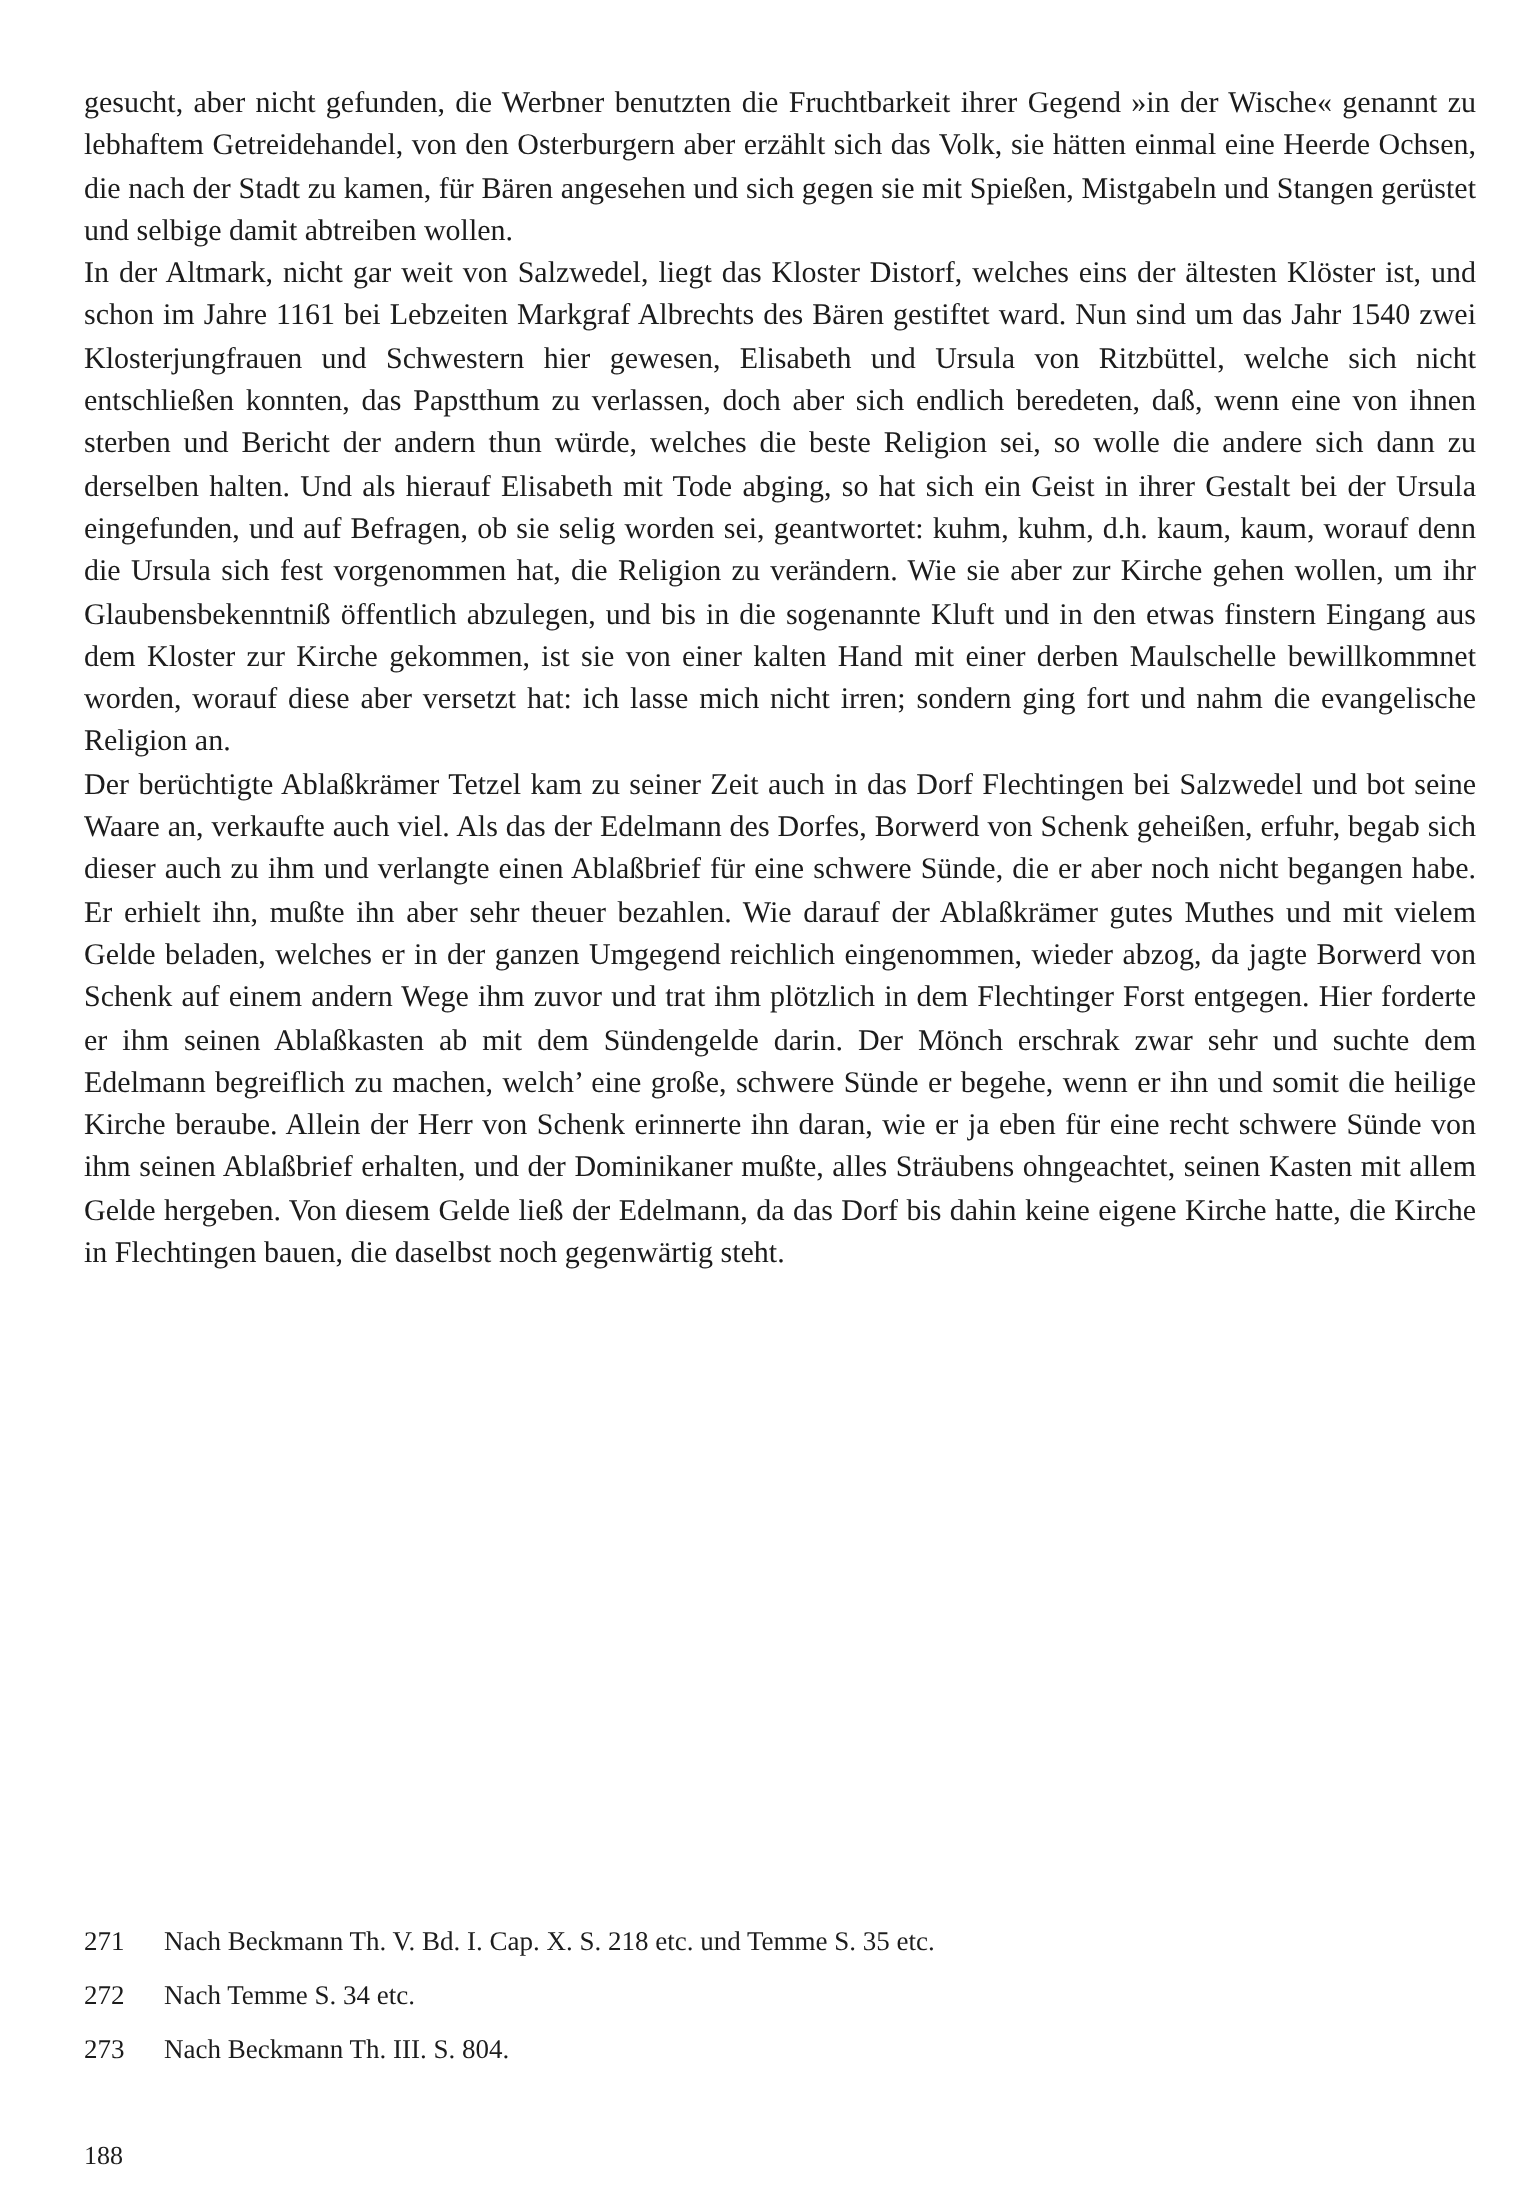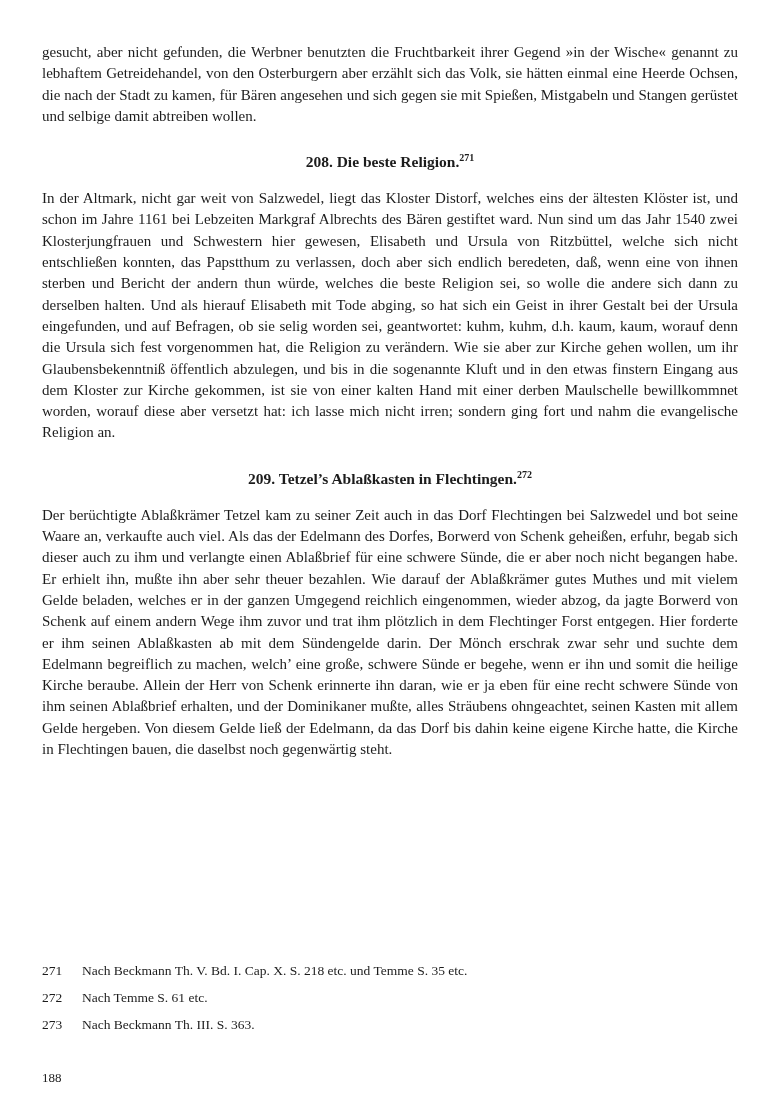--- a/index.html
+++ b/index.html
@@ -65,40 +65,38 @@
     font-size: 13px;
   }
 </style>
 </head>
 <body>
 
 <div class="page">
 
   <p class="body-text">gesucht, aber nicht gefunden, die Werbner benutzten die Fruchtbarkeit ihrer Gegend »in der Wische« genannt zu lebhaftem Getreidehandel, von den Osterburgern aber erzählt sich das Volk, sie hätten einmal eine Heerde Ochsen, die nach der Stadt zu kamen, für Bären angesehen und sich gegen sie mit Spießen, Mistgabeln und Stangen gerüstet und selbige damit abtreiben wollen.</p>
 
-  <h2 class="section-heading"><span>208. Die beste Religion.</span><sup>271</sup></h2>
 
   <p class="body-text">In der Altmark, nicht gar weit von Salzwedel, liegt das Kloster Distorf, welches eins der ältesten Klöster ist, und schon im Jahre 1161 bei Lebzeiten Markgraf Albrechts des Bären gestiftet ward. Nun sind um das Jahr 1540 zwei Klosterjungfrauen und Schwestern hier gewesen, Elisabeth und Ursula von Ritzbüttel, welche sich nicht entschließen konnten, das Papstthum zu verlassen, doch aber sich endlich beredeten, daß, wenn eine von ihnen sterben und Bericht der andern thun würde, welches die beste Religion sei, so wolle die andere sich dann zu derselben halten. Und als hierauf Elisabeth mit Tode abging, so hat sich ein Geist in ihrer Gestalt bei der Ursula eingefunden, und auf Befragen, ob sie selig worden sei, geantwortet: kuhm, kuhm, d.h. kaum, kaum, worauf denn die Ursula sich fest vorgenommen hat, die Religion zu verändern. Wie sie aber zur Kirche gehen wollen, um ihr Glaubensbekenntniß öffentlich abzulegen, und bis in die sogenannte Kluft und in den etwas finstern Eingang aus dem Kloster zur Kirche gekommen, ist sie von einer kalten Hand mit einer derben Maulschelle bewillkommnet worden, worauf diese aber versetzt hat: ich lasse mich nicht irren; sondern ging fort und nahm die evangelische Religion an.</p>
 
-  <h2 class="section-heading"><span>209. Tetzel’s Ablaßkasten in Flechtingen.</span><sup>272</sup></h2>
 
   <p class="body-text">Der berüchtigte Ablaßkrämer Tetzel kam zu seiner Zeit auch in das Dorf Flechtingen bei Salzwedel und bot seine Waare an, verkaufte auch viel. Als das der Edelmann des Dorfes, Borwerd von Schenk geheißen, erfuhr, begab sich dieser auch zu ihm und verlangte einen Ablaßbrief für eine schwere Sünde, die er aber noch nicht begangen habe. Er erhielt ihn, mußte ihn aber sehr theuer bezahlen. Wie darauf der Ablaßkrämer gutes Muthes und mit vielem Gelde beladen, welches er in der ganzen Umgegend reichlich eingenommen, wieder abzog, da jagte Borwerd von Schenk auf einem andern Wege ihm zuvor und trat ihm plötzlich in dem Flechtinger Forst entgegen. Hier forderte er ihm seinen Ablaßkasten ab mit dem Sündengelde darin. Der Mönch erschrak zwar sehr und suchte dem Edelmann begreiflich zu machen, welch’ eine große, schwere Sünde er begehe, wenn er ihn und somit die heilige Kirche beraube. Allein der Herr von Schenk erinnerte ihn daran, wie er ja eben für eine recht schwere Sünde von ihm seinen Ablaßbrief erhalten, und der Dominikaner mußte, alles Sträubens ohngeachtet, seinen Kasten mit allem Gelde hergeben. Von diesem Gelde ließ der Edelmann, da das Dorf bis dahin keine eigene Kirche hatte, die Kirche in Flechtingen bauen, die daselbst noch gegenwärtig steht.</p>
 
 
 
   <div class="footnotes">
     <div class="footnote">
       <span class="fn-num">271</span>
       <span class="fn-text">Nach Beckmann Th. V. Bd. I. Cap. X. S. 218 etc. und Temme S. 35 etc.</span>
     </div>
     <div class="footnote">
       <span class="fn-num">272</span>
-      <span class="fn-text">Nach Temme S. 61 etc.</span>
+      <span class="fn-text">Nach Temme S. 34 etc.</span>
     </div>
     <div class="footnote">
       <span class="fn-num">273</span>
-      <span class="fn-text">Nach Beckmann Th. III. S. 363.</span>
+      <span class="fn-text">Nach Beckmann Th. III. S. 804.</span>
     </div>
   </div>
 
   <div class="page-number">188</div>
 
 </div>
 
 </body></html>

